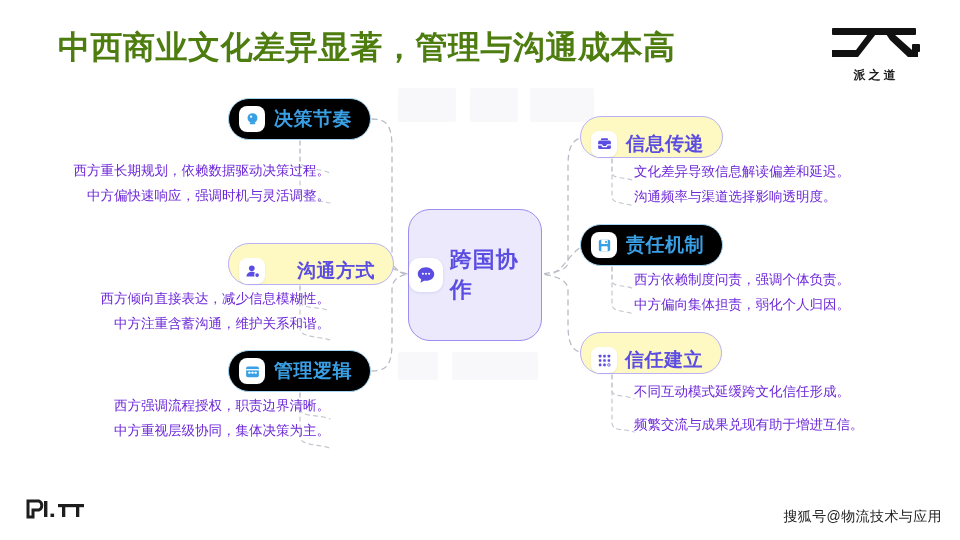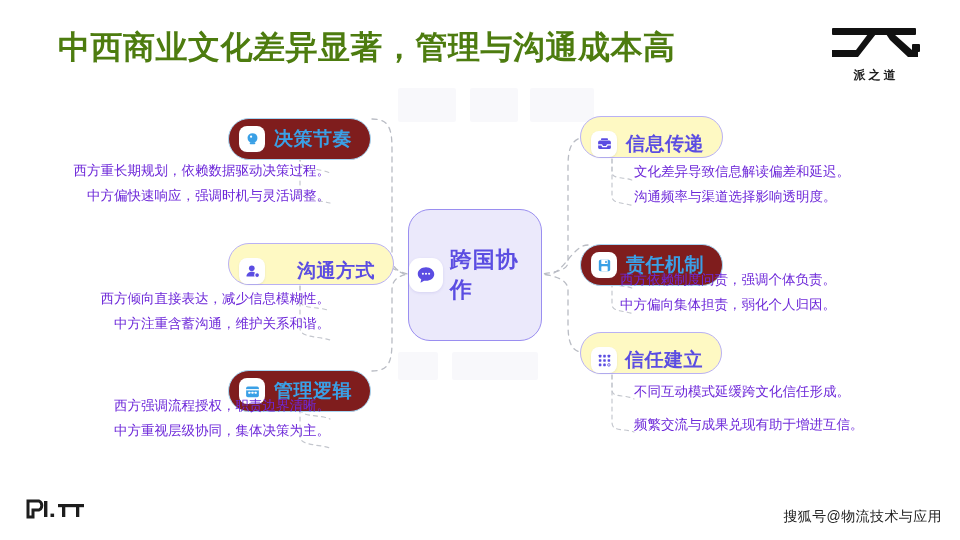--- a/index.html
+++ b/index.html
@@ -37,21 +37,21 @@
     height:42px;padding:0 18px 0 10px;border-radius:21px;
     box-sizing:border-box;white-space:nowrap;
   }
   .card .chip{
     width:26px;height:26px;border-radius:8px;background:#ffffff;
     display:flex;align-items:center;justify-content:center;flex:0 0 auto;
     box-shadow:0 1px 2px rgba(80,90,160,.12);
   }
   .card .label{font-size:19px;font-weight:bold;letter-spacing:.5px;}
 
-  .card.blue{background:#7f1d1d;border:1.4px solid #a8d6f2;margin-top:20px;}
+  .card.blue{background:#000000;border:1.4px solid #a8d6f2;}
   .card.blue .label{color:#3aa0e6;}
   .card.purple{background:#fef9c3;border:1.4px solid #b9b1f4;align-items:flex-end;}
   .card.purple .label{color:#5b4de2;}
 
   
   .center{
     position:absolute;left:408px;top:209px;width:134px;height:132px;
     border-radius:22px;background:#ebe9fb;border:1.6px solid #9a8ef0;
     display:flex;flex-direction:row;align-items:center;justify-content:center;
     gap:7px;box-sizing:border-box;
@@ -206,21 +206,21 @@
     <span class="chip">
       <svg width="17" height="17" viewBox="0 0 24 24">
           <rect x="4" y="4" width="16" height="16" rx="2.2" fill="#3aa0e6"></rect>
           <rect x="7.5" y="4" width="9" height="6" rx="1" fill="#fff"></rect>
           <rect x="7.5" y="13" width="9" height="7" rx="1" fill="#fff"></rect>
           <rect x="13" y="5.4" width="2.2" height="3.2" rx=".6" fill="#3aa0e6"></rect>
         </svg>
     </span>
     <span class="label">责任机制</span>
   </div>
-  <div class="bullets right" style="left:620px;top:267px;width:320px;">
+  <div class="bullets right" style="left:634px;top:267px;width:320px;">
     <div>西方依赖制度问责，强调个体负责。</div>
     <div>中方偏向集体担责，弱化个人归因。</div>
   </div>
 
   <div class="card purple" style="left:580px;top:332px;gap:8px;">
     <span class="chip">
       <svg width="17" height="17" viewBox="0 0 24 24">
         <g fill="#5b4de2">
           <rect x="4" y="4" width="3.6" height="3.6" rx=".7"></rect>
             <rect x="10.2" y="4" width="3.6" height="3.6" rx=".7"></rect>

